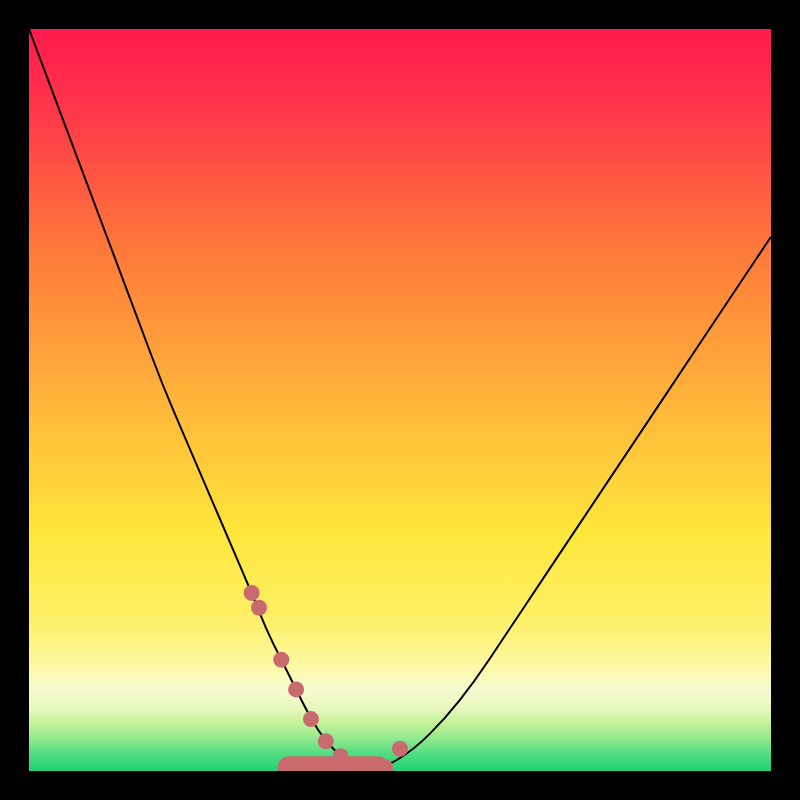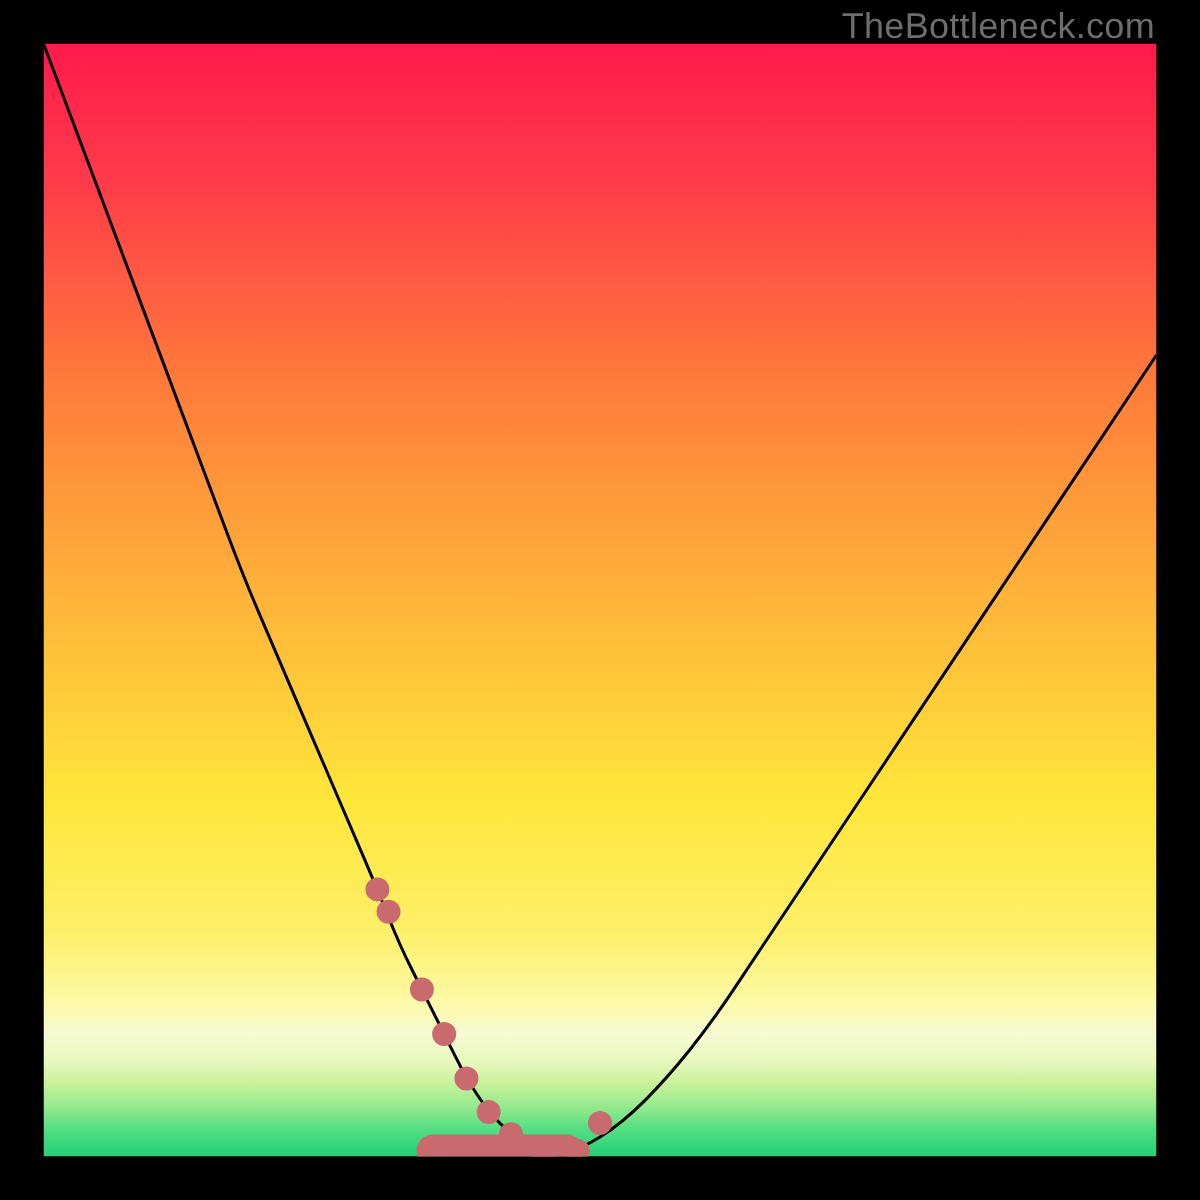--- a/index.html
+++ b/index.html
@@ -96,15 +96,14 @@
           <circle cx="281.96" cy="690.06" r="8" class="small"></circle>
           <circle cx="296.8" cy="712.32" r="8" class="small"></circle>
           <circle cx="311.64" cy="727.16" r="8" class="small"></circle>
           <circle cx="333.90000000000003" cy="740.516" r="8" class="small"></circle>
           <circle cx="356.15999999999997" cy="738.29" r="8" class="small"></circle>
           <circle cx="371" cy="719.74" r="8" class="small"></circle>
         </g>
     </svg>
   </div>
 
-  <div class="watermark">TheBottleneck.com</div>
 
 </div>
 
 </body></html>

